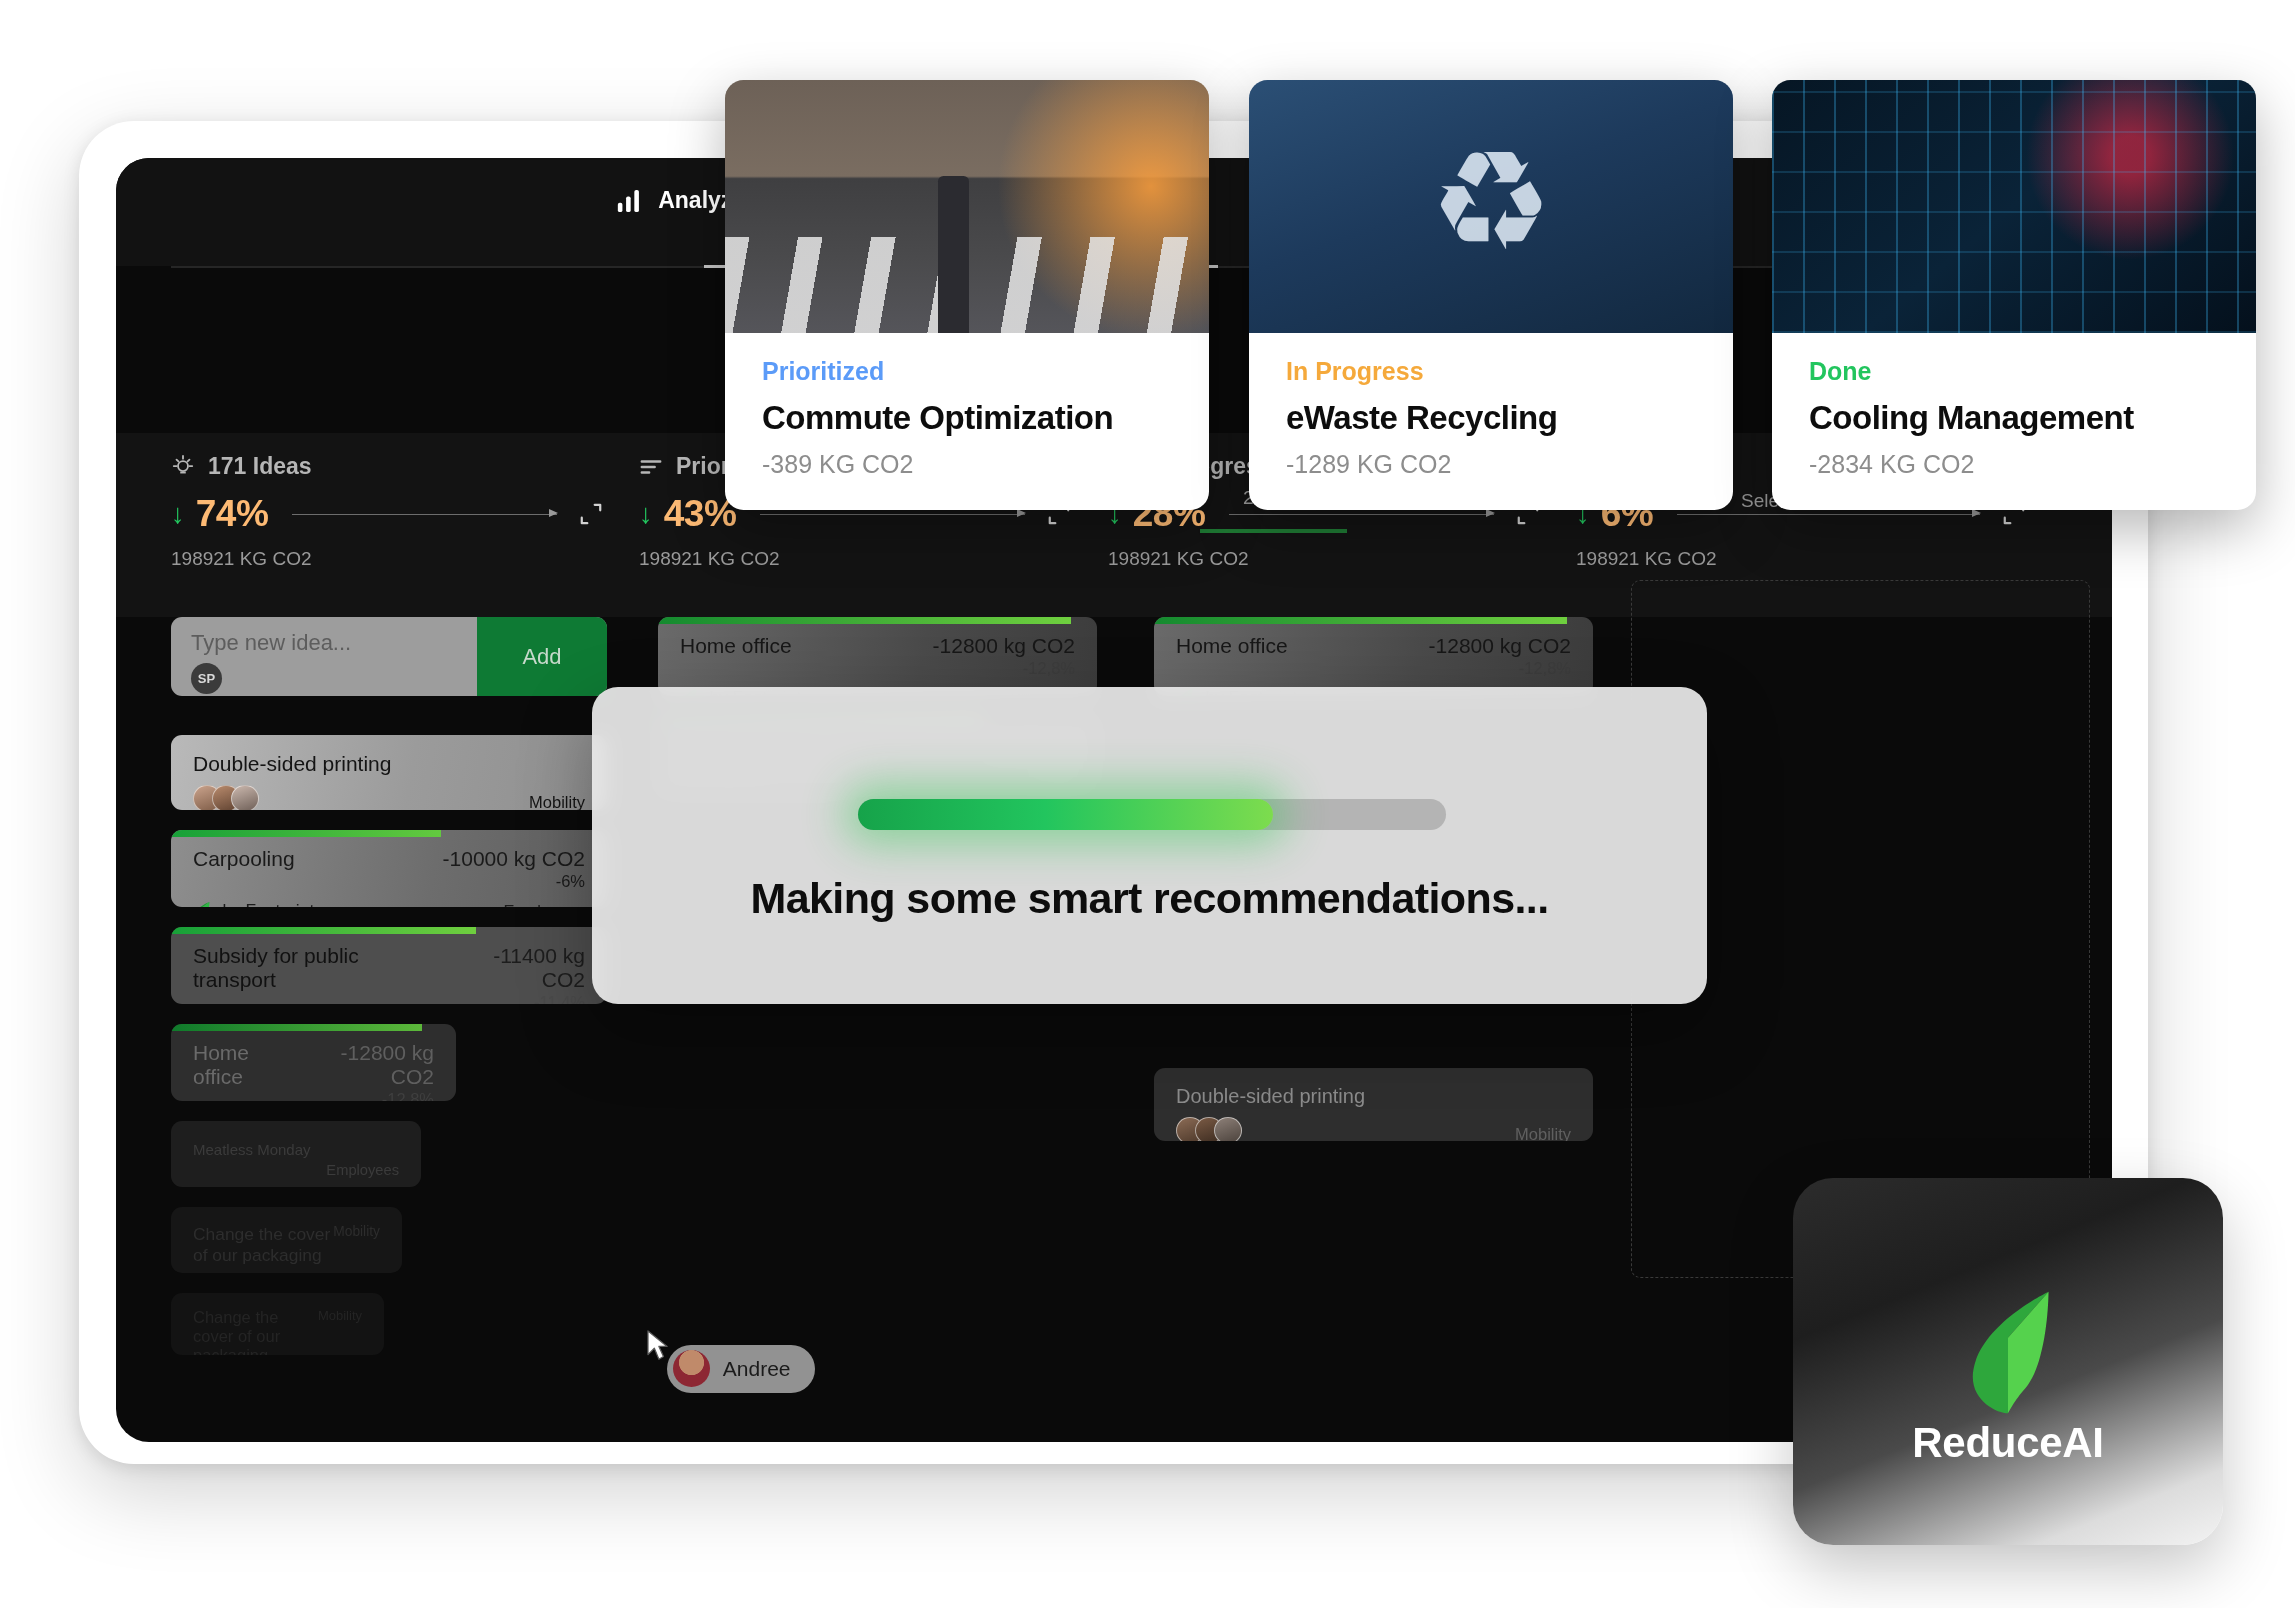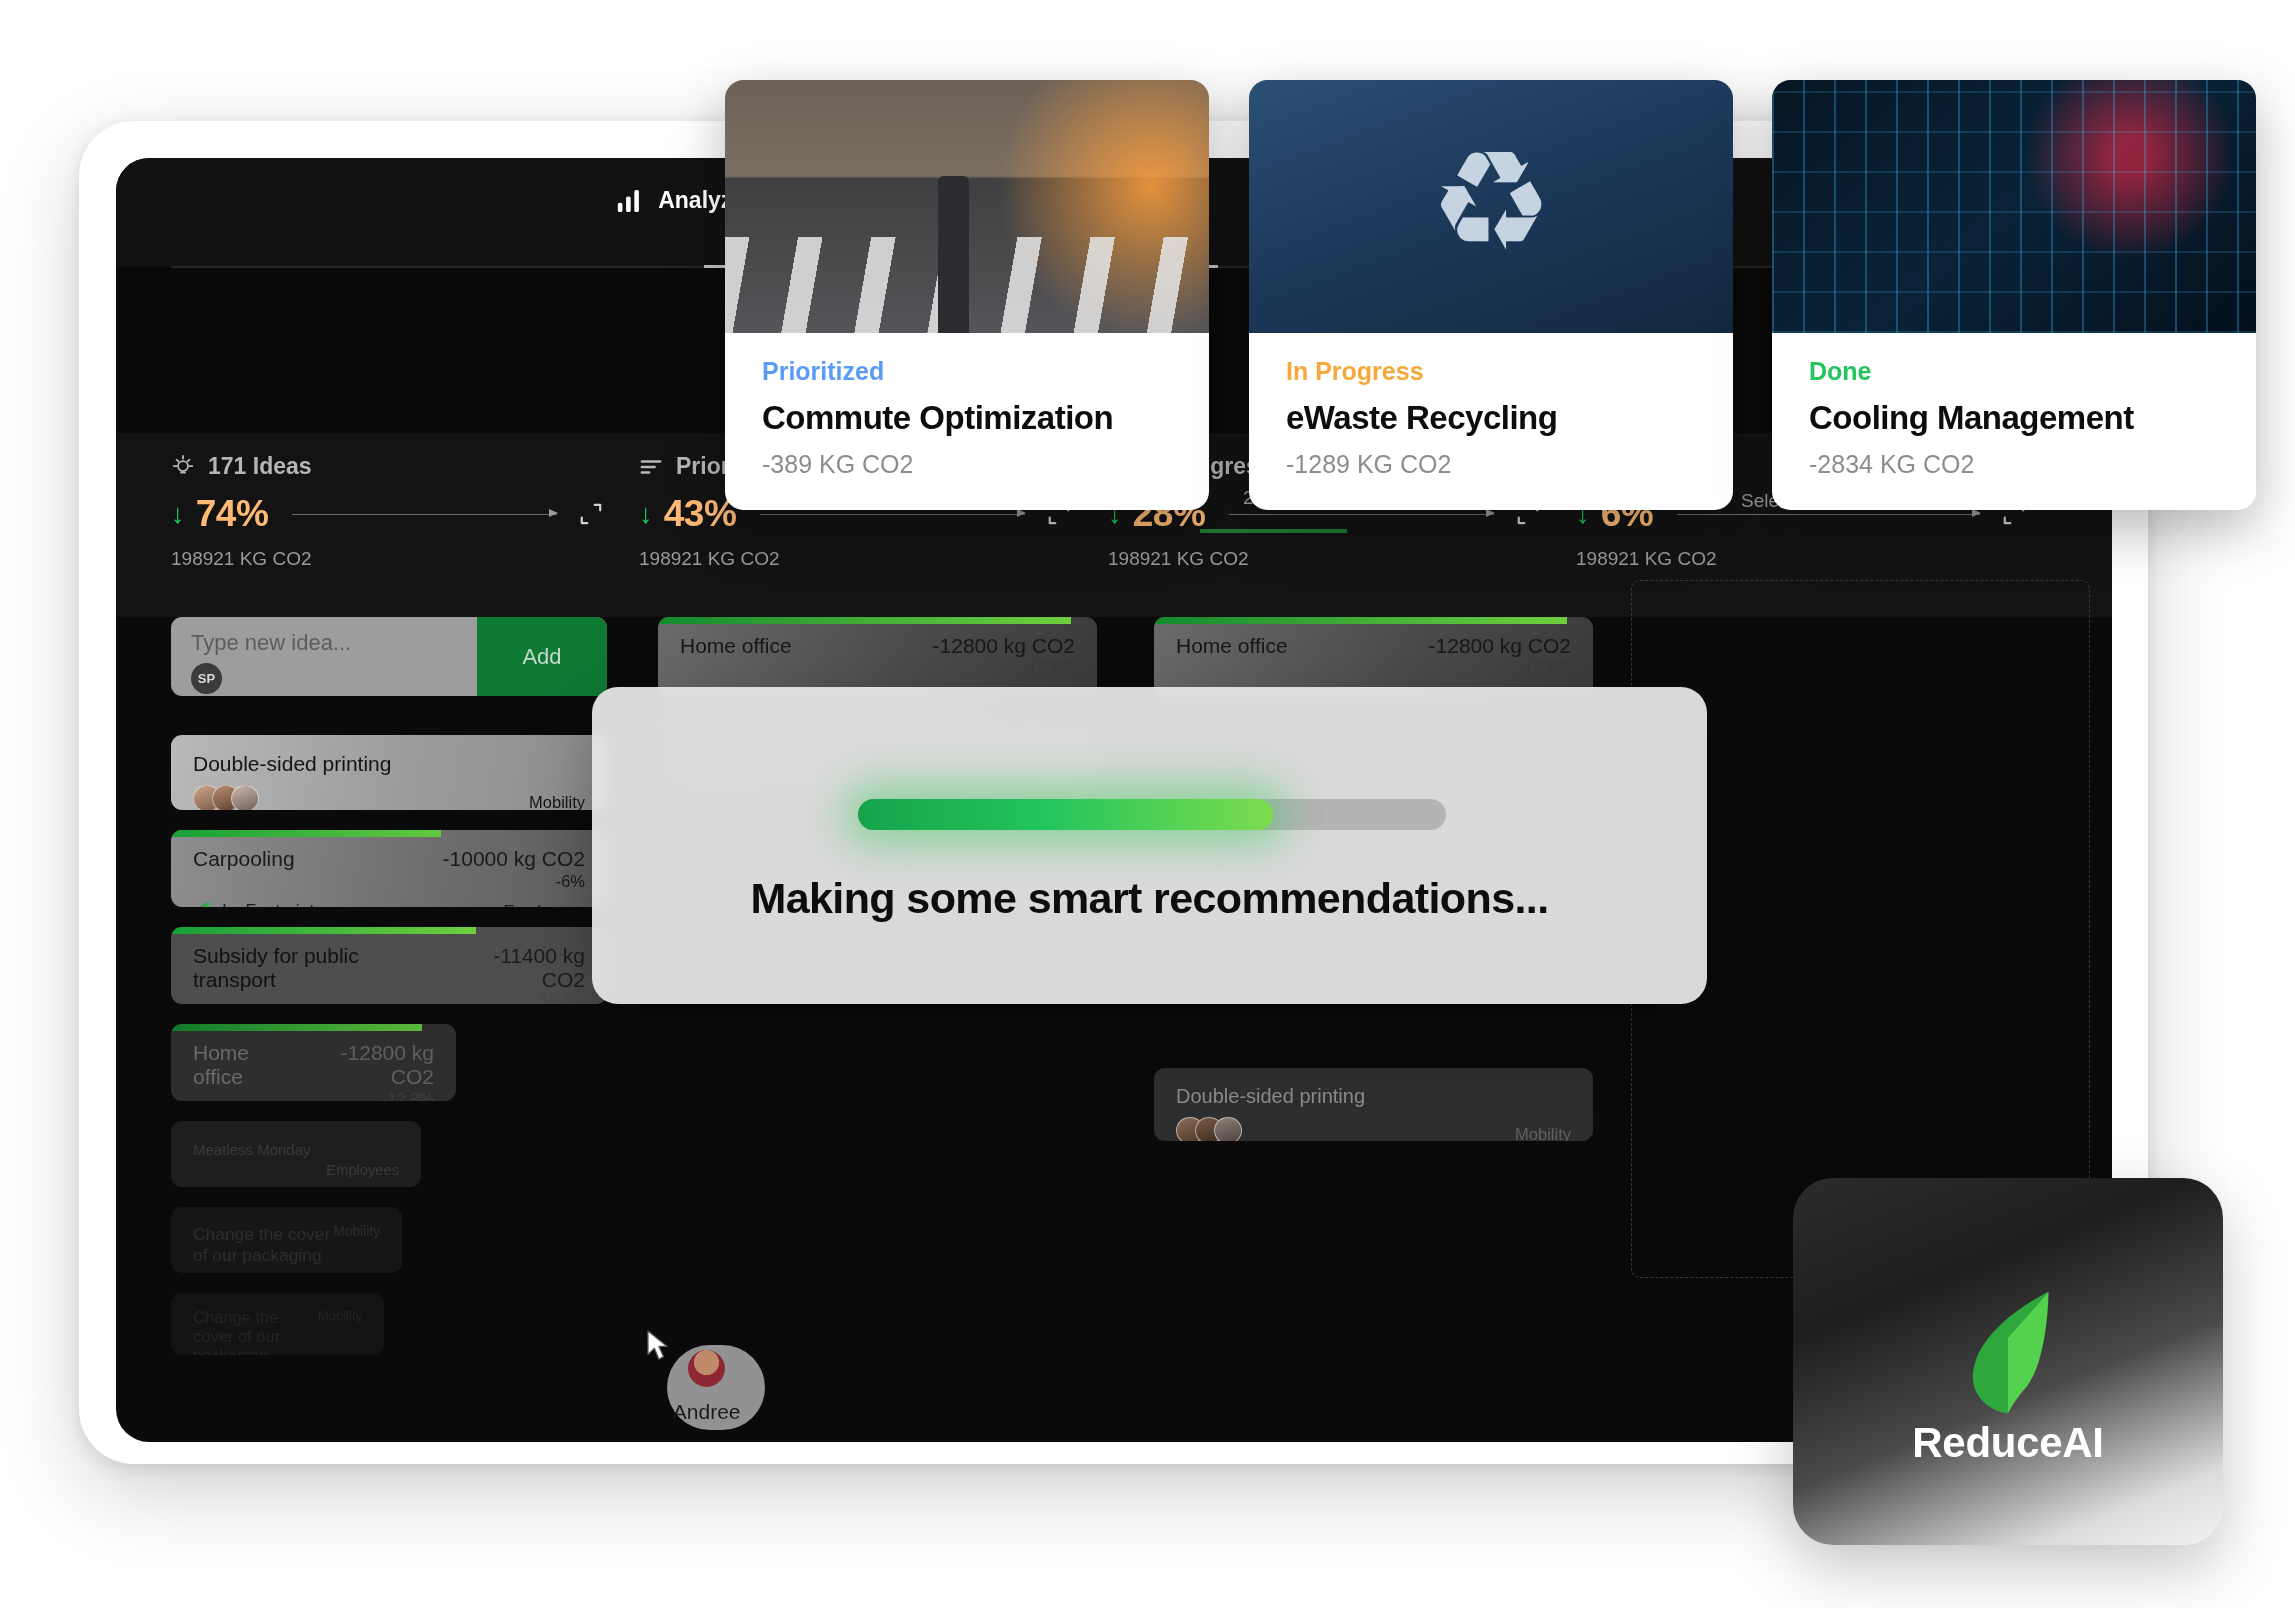--- a/index.html
+++ b/index.html
@@ -151,21 +151,20 @@
   }
 
   
   .collab { position:absolute; display:flex; align-items:flex-start; }
   .collab .ptr { width: 26px; height: 31px; }
   .collab .chip {
     margin-left:-3.7px; margin-top: 14.7px;
     display:flex; align-items:center; gap: 13px;
     background: rgba(200,200,200,.72); border-radius: 917px;
     padding: 5.5px 24px 5.5px 5.5px;
-    flex-direction: column;
   }
   .collab .chip .face { width:37px; height:37px; border-radius:50%; display:block; }
   .collab .chip .nm { font-size:21px; color:#1b1b1b; }
 
   
   .fcard {
     position:absolute; width: 484px; border-radius: 18.4px; overflow:hidden;
     background:#ffffff; box-shadow: 0 20px 55px rgba(0,0,0,.28);
   }
   .fcard .thumb { height: 253px; width: 100%; position: relative; overflow:hidden; }

